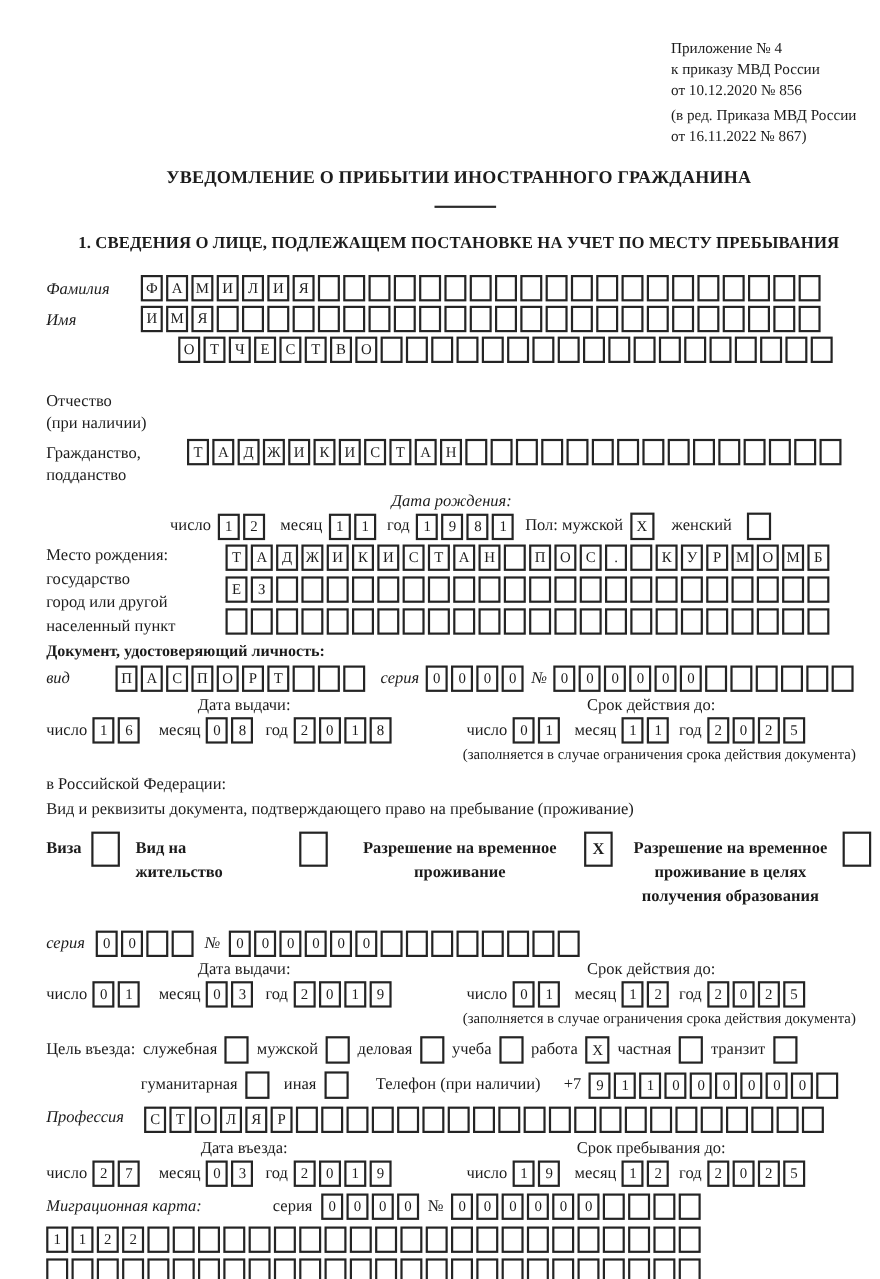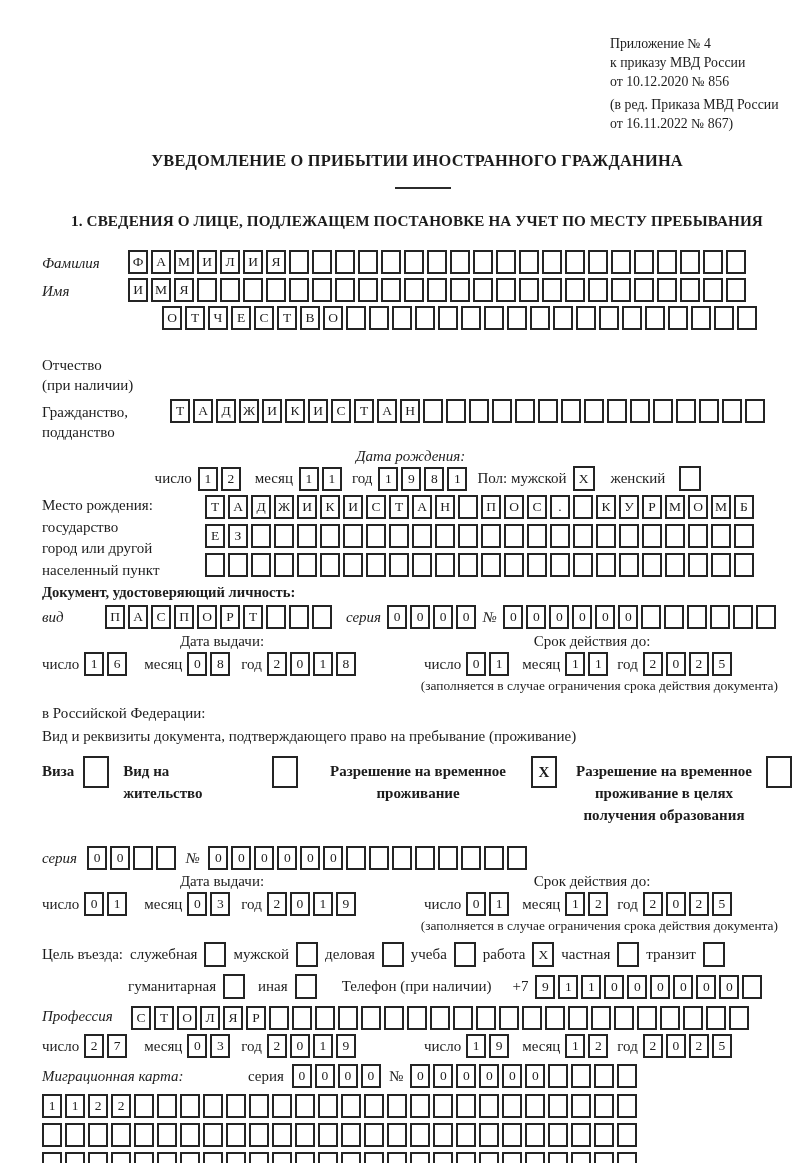--- a/index.html
+++ b/index.html
@@ -633,20 +633,24 @@
           <span class="box"></span>
           <span class="box"></span>
           <span class="box"></span>
           <span class="box"></span>
           <span class="box"></span>
           <span class="box"></span>
           <span class="box"></span>
         </span>
     </div>
 
+    <div class="dhead" style="margin-top:6px;">
+      <span class="dhL">Дата въезда:</span>
+      <span class="dhR">Срок пребывания до:</span>
+    </div>
     <div class="daterow" style="margin-bottom:6px;">
       <span class="half">
         <span>число</span>
         <span class="boxes">
             <span class="box">2</span>
             <span class="box">7</span>
           </span>
         <span style="margin-left:12px;">месяц</span>
         <span class="boxes">
             <span class="box">0</span>

